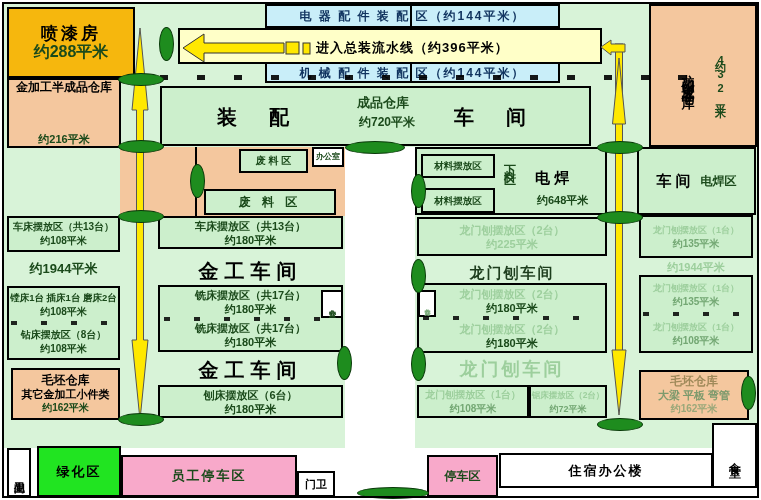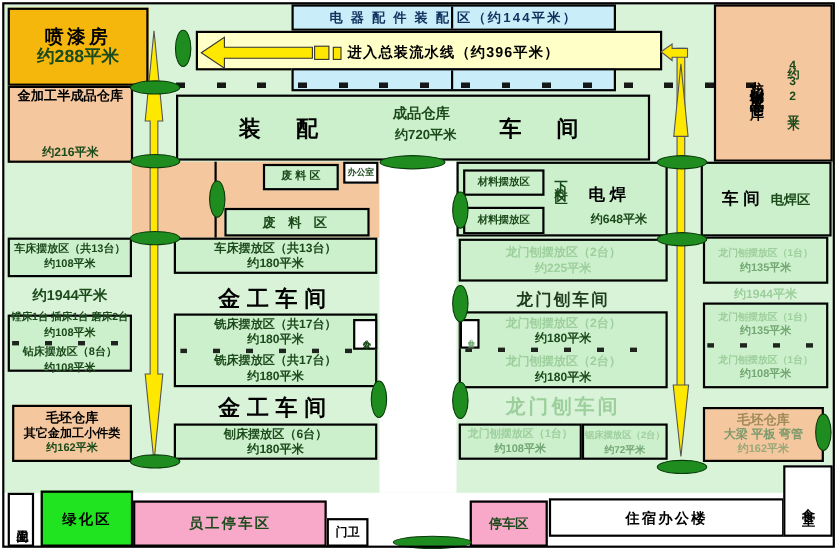--- a/index.html
+++ b/index.html
@@ -48,20 +48,21 @@
   <div class="box pale" style="left:178px;top:28px;width:424px;height:36px;justify-content:flex-start;">
     <svg class="flow" style="left:0;top:0;" width="424" height="36" viewBox="0 0 424 36">
       <polygon points="3,18 24,4 24,13 104,13 104,23 24,23 24,32" style="fill:var(--yellow);stroke:#333;stroke-width:1"></polygon>
       <rect x="106" y="12" width="13" height="12" style="fill:var(--yellow);stroke:#333;stroke-width:1"></rect>
       <rect x="123" y="13" width="7" height="11" style="fill:var(--yellow);stroke:#333;stroke-width:1"></rect>
     </svg>
     <div class="txt" style="left:136px;top:9px;font-size:13px;color:#000;letter-spacing:1px;">进入总装流水线（约396平米）</div>
   </div>
 
   <div class="box cyan" style="left:265px;top:62px;width:295px;height:21px;">
+    <div class="t navy" style="font-size:12px;letter-spacing:2px;">机 械 配 件 装 配 区（约144平米）</div>
     <div class="abs" style="left:143px;top:0;width:2px;height:100%;background:#000;"></div>
   </div>
 
   <div class="dashes" style="left:160px;top:75px;width:553px;"></div>
 
   <div class="box green" style="left:160px;top:86px;width:431px;height:60px;">
     <div class="txt big" style="left:55px;top:16px;">装　配</div>
     <div class="txt t" style="left:195px;top:8px;font-size:13px;">成品仓库</div>
     <div class="txt a" style="left:197px;top:27px;font-size:12px;">约720平米</div>
     <div class="txt big" style="left:292px;top:16px;">车　间</div>
@@ -78,21 +79,21 @@
   </div>
   <div class="box salmon" style="left:7px;top:78px;width:114px;height:70px;gap:9px;justify-content:space-between;">
     <div class="t" style="font-size:12px;color:#000;">金加工半成品仓库</div>
     <div class="a">约216平米</div>
   </div>
   <div class="box green" style="left:7px;top:216px;width:113px;height:36px;">
     <div class="t" style="font-size:10px;">车床摆放区（共13台）</div>
     <div class="a" style="font-size:10px;">约108平米</div>
   </div>
   <div class="txt a" style="left:7px;top:262px;width:113px;text-align:center;font-size:13px;z-index:10;">约1944平米</div>
-  <div class="box green" style="left:7px;top:286px;width:113px;height:52px;padding:0;">
+  <div class="box green" style="left:7px;top:286px;width:113px;height:74px;padding:0;">
     <div class="sec">
       <div class="t" style="font-size:9.5px;">镗床1台 插床1台 磨床2台</div>
       <div class="a" style="font-size:10px;">约108平米</div>
     </div>
     <div class="divider"></div>
     <div class="sec">
       <div class="t" style="font-size:10px;">钻床摆放区（8台）</div>
       <div class="a" style="font-size:10px;">约108平米</div>
     </div>
   </div>

